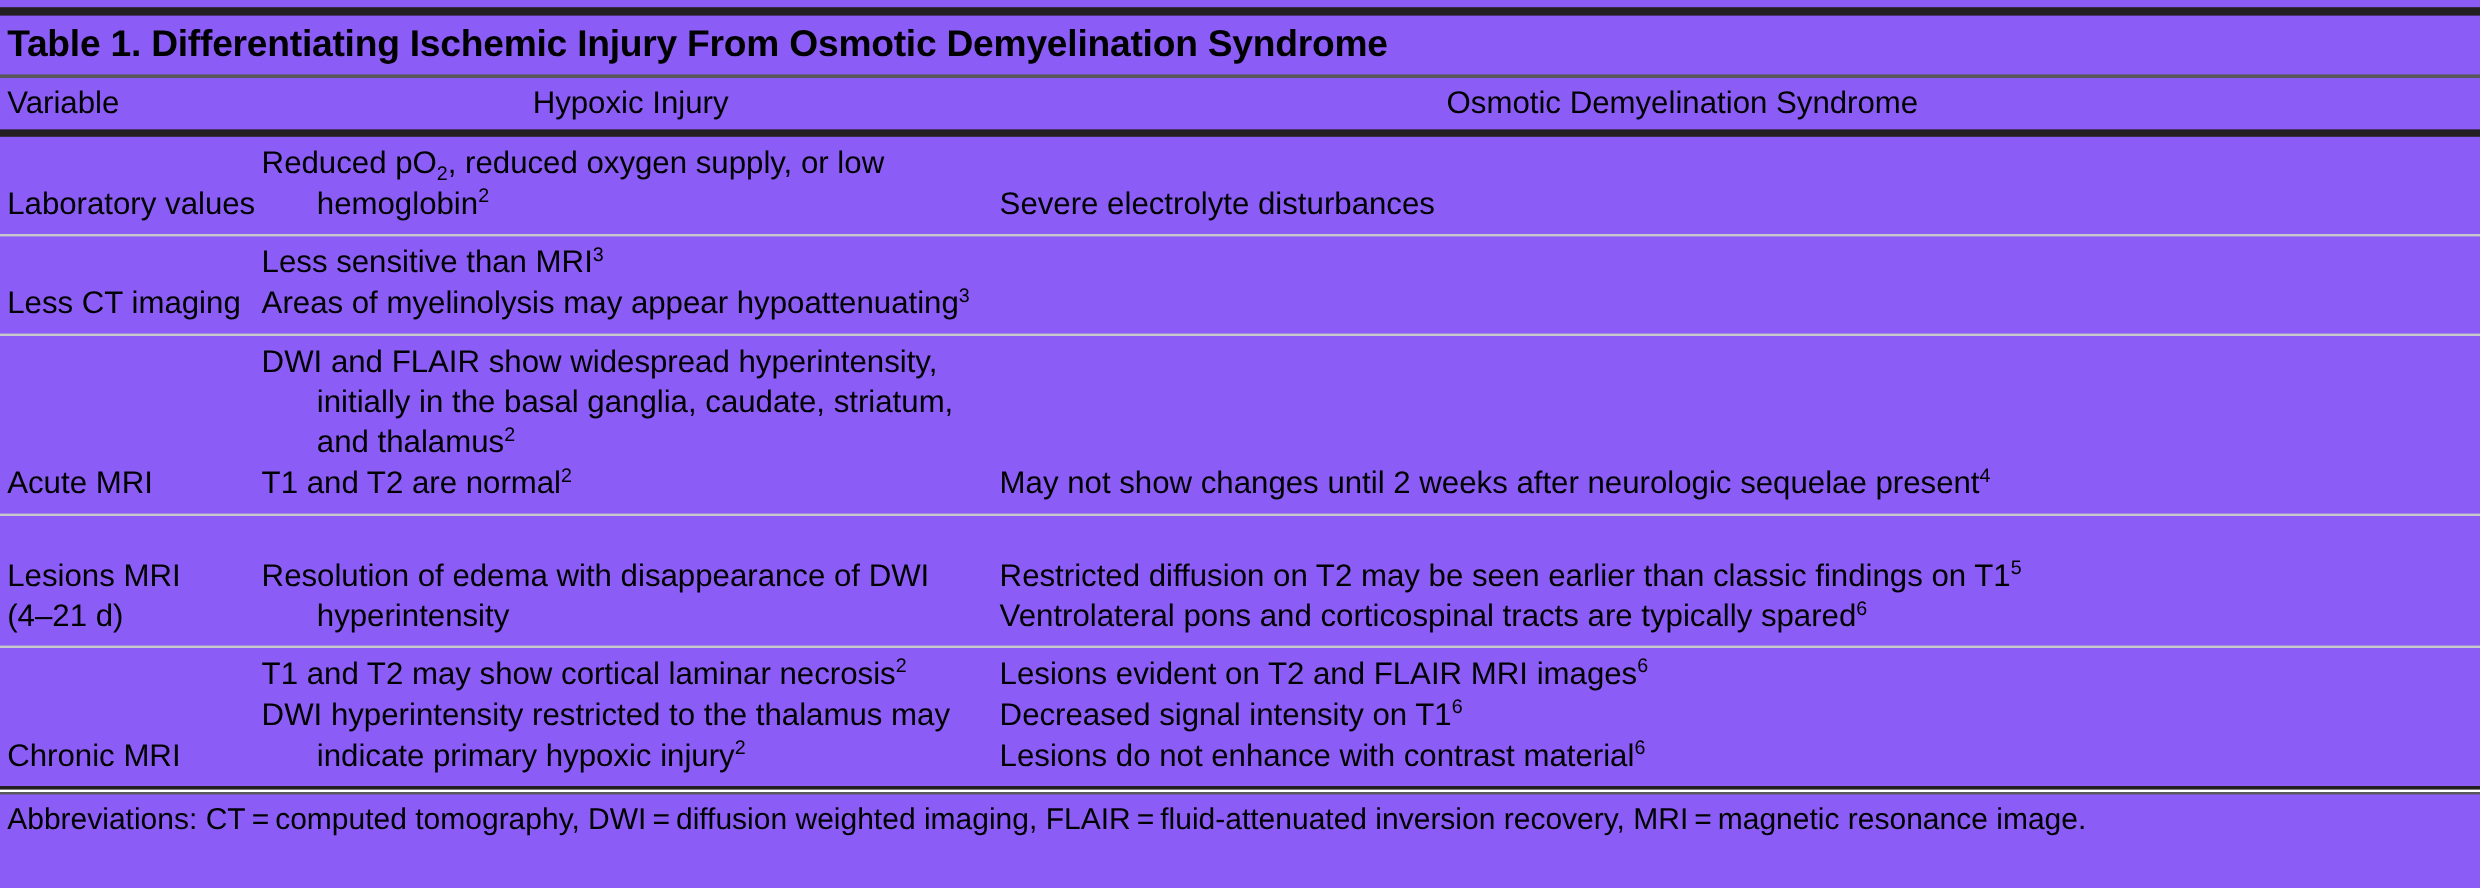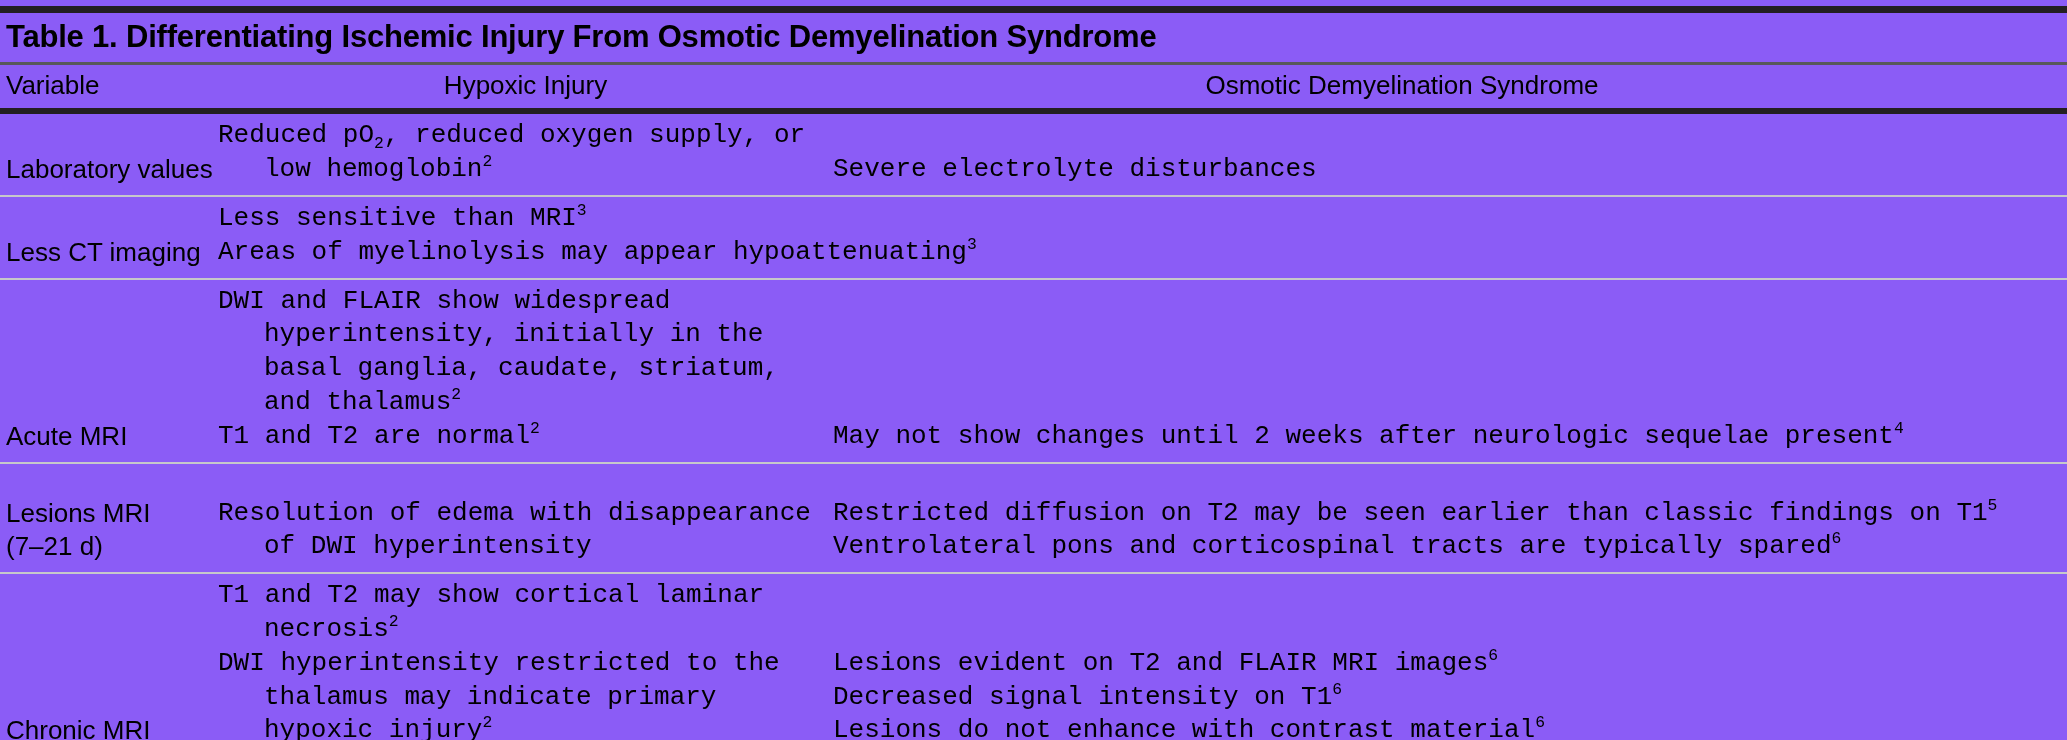--- a/index.html
+++ b/index.html
@@ -110,21 +110,20 @@
     margin-top: 27px;
   }
   .bodyrow .c2 {
     padding-right: 16px;
   }
   .bodyrow .c3 {
     padding-right: 6px;
   }
   .cell-line {
     display: block;
-    font-family: Liberation Mono, monospace;
   }
   
   .hang {
     padding-left: 46px;
     text-indent: -46px;
   }
   .varline { display: block; }
 
   sup {
     font-size: 0.63em;
@@ -198,21 +197,21 @@
             <span class="cell-line hang">T1 and T2 are normal<sup>2</sup></span>
           </div>
           <div class="c3">
             <span class="cell-line">May not show changes until 2 weeks after neurologic sequelae present<sup>4</sup></span>
           </div>
         </div>
         <div class="rule-row"></div>
         <div class="trow bodyrow">
           <div class="c1">
             <span class="varline">Lesions MRI</span>
-            <span class="varline">(7–21 d)</span>
+            <span class="varline">(4–21 d)</span>
           </div>
           <div class="c2">
             <span class="cell-line hang">Resolution of edema with disappearance of DWI hyperintensity</span>
           </div>
           <div class="c3">
             <span class="cell-line">Restricted diffusion on T2 may be seen earlier than classic findings on T1<sup>5</sup></span>
             <span class="cell-line">Ventrolateral pons and corticospinal tracts are typically spared<sup>6</sup></span>
           </div>
         </div>
         <div class="rule-row"></div>

